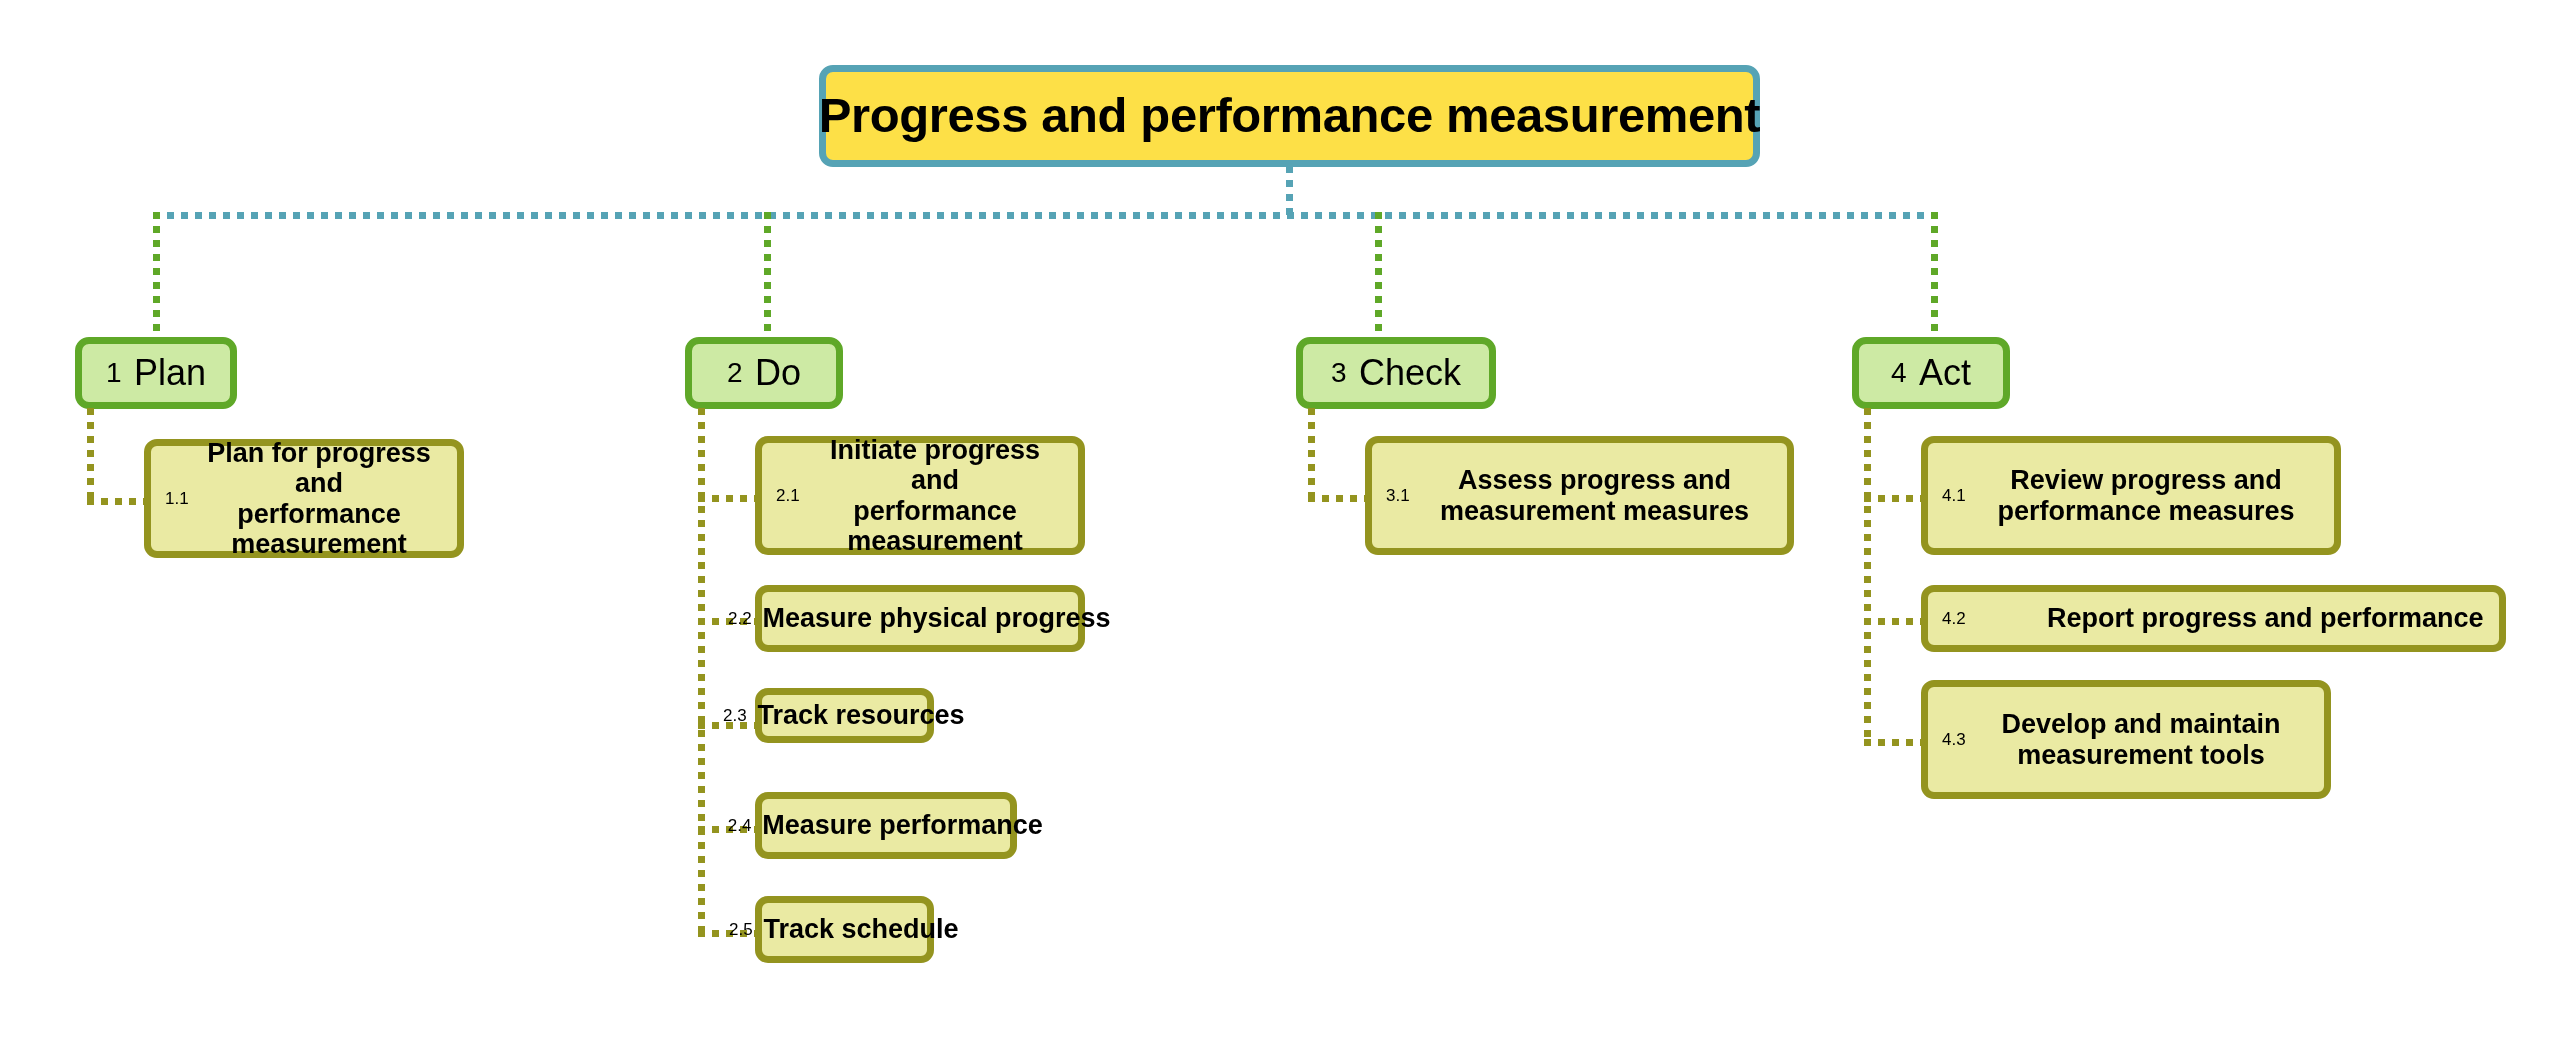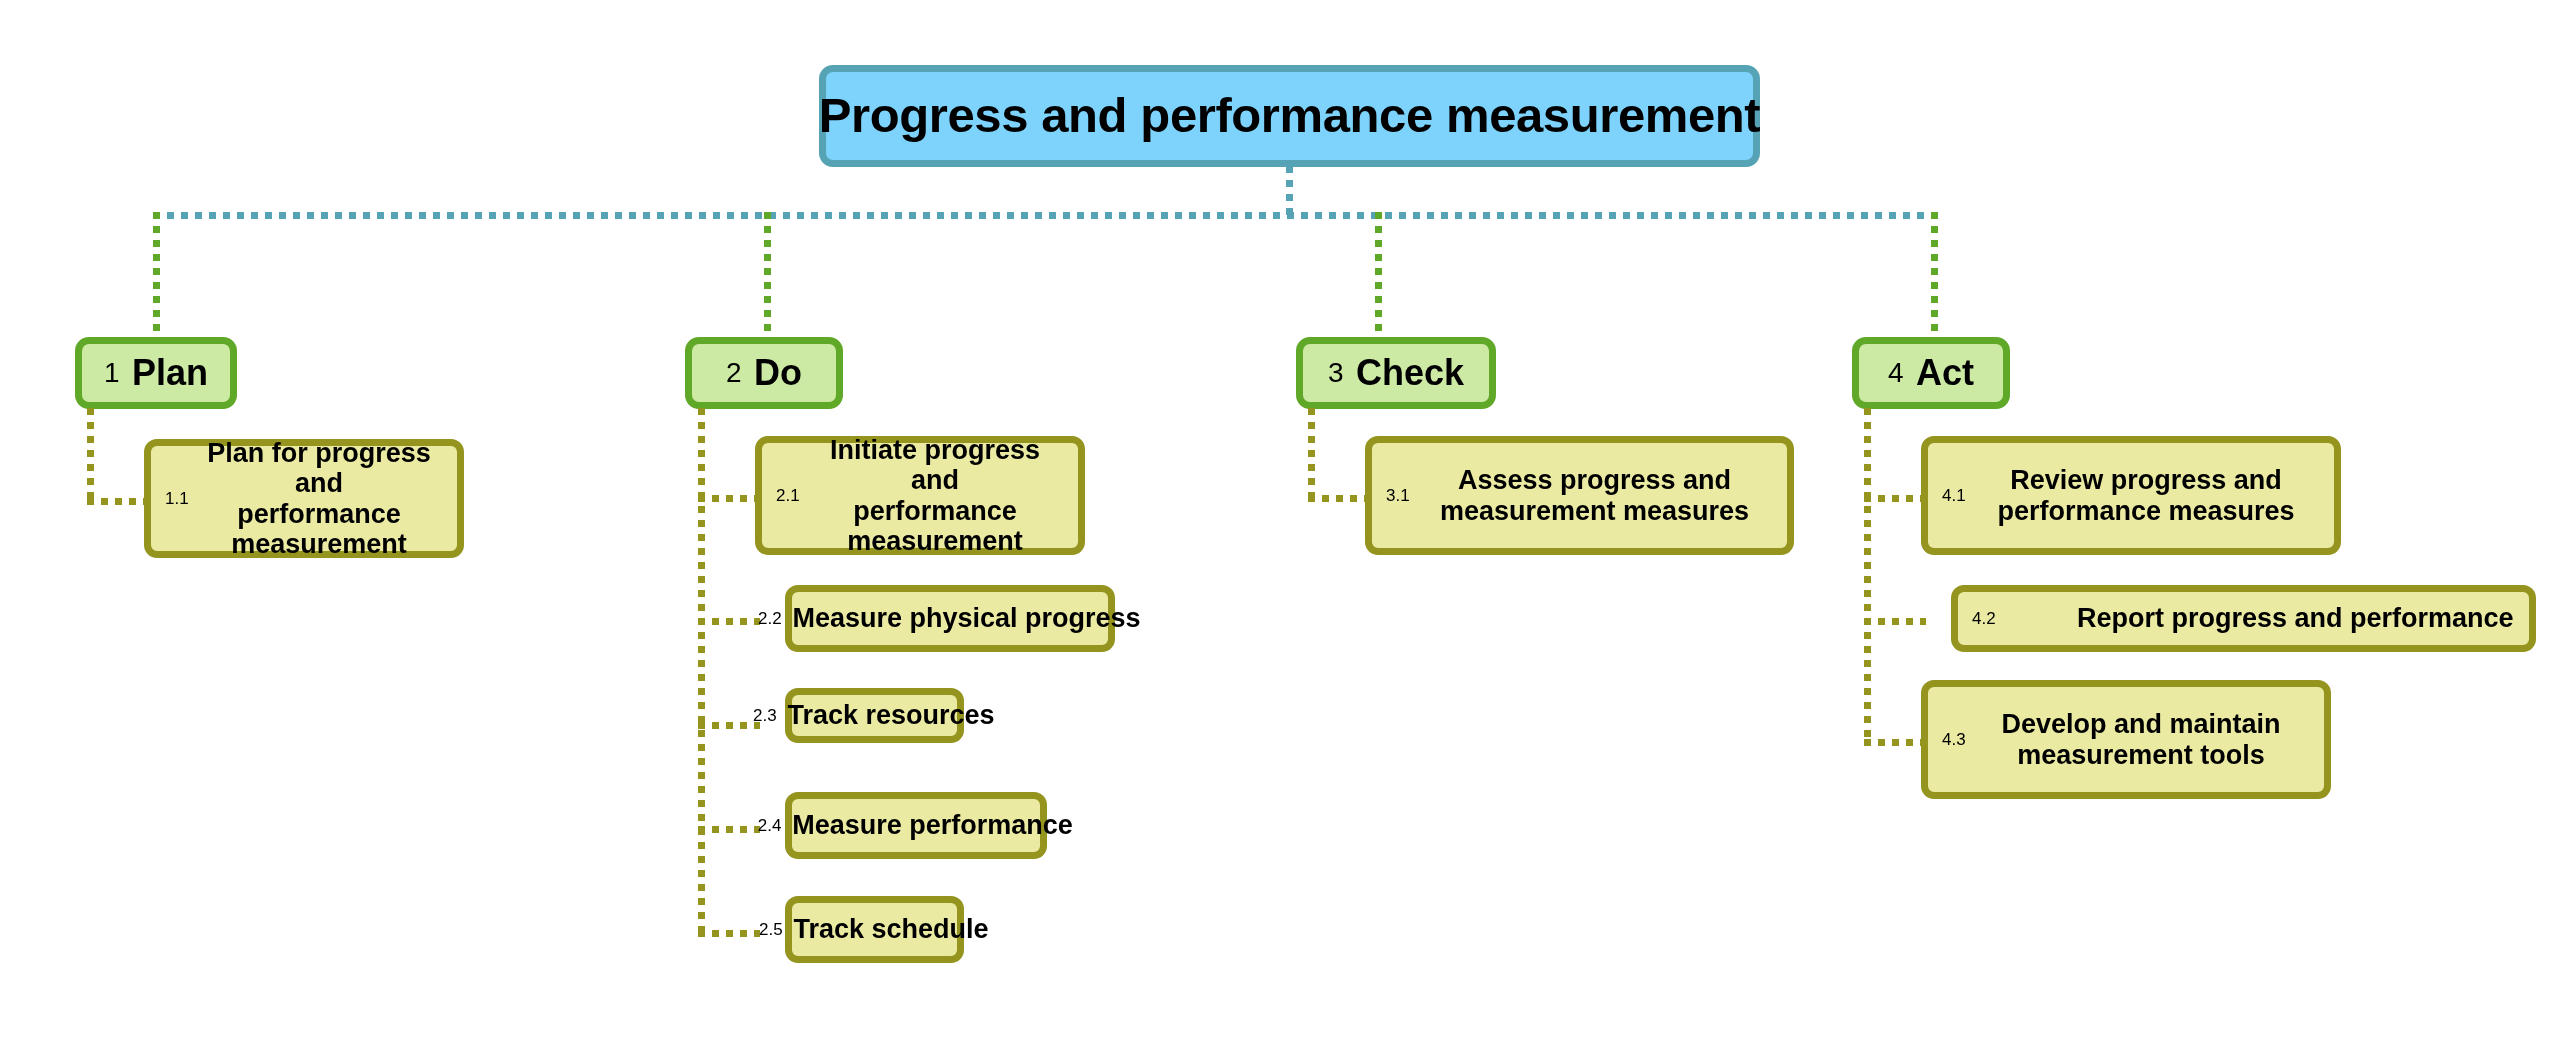--- a/index.html
+++ b/index.html
@@ -4,36 +4,36 @@
 <style>
   html,body{margin:0;padding:0;background:#ffffff;}
   body{font-family:"Liberation Sans",sans-serif;}
   #stage{position:relative;width:2576px;height:1043px;background:#ffffff;overflow:hidden;}
 
   
   .node{position:absolute;box-sizing:border-box;display:flex;align-items:center;
         justify-content:center;text-align:center;color:#000;}
 
   
-  .root{background:#7dd3fc;border:7px solid #56a3b5;border-radius:14px;}
+  .root{background:#fde047;border:7px solid #56a3b5;border-radius:14px;}
   .root .title{font-size:49px;font-weight:bold;letter-spacing:-0.4px;line-height:1.05;
                white-space:nowrap;}
 
   
   .lvl1{background:#cdeaa4;border:7.7px solid #5fa828;border-radius:14px;}
   .lvl1 .num{font-size:28px;font-weight:normal;margin-right:12.3px;line-height:1;}
-  .lvl1 .lbl{font-size:36px;font-weight:bold;white-space:nowrap;line-height:1;}
+  .lvl1 .lbl{font-size:36px;font-weight:normal;white-space:nowrap;line-height:1;}
 
   
   .leaf{background:#eaeaa3;border:7px solid #94941f;border-radius:13px;
         padding:0 12.3px 0 14px;}
   .leaf .num{font-size:17px;font-weight:normal;flex:0 0 auto;line-height:1;}
   .leaf .lbl{font-size:27px;font-weight:bold;line-height:1.12;flex:1 1 auto;
              text-align:center;padding-left:7.7px;padding-right:3.1px;}
-  .leaf.one-line{align-items:center;margin-left:30px;}
+  .leaf.one-line{align-items:center;}
   .leaf.one-line .lbl{white-space:nowrap;text-align:right;padding-left:10.8px;}
   .leaf.two-line .lbl{white-space:pre-line;}
 
   
   .conn{position:absolute;}
   
   .h-teal{height:7px;background-image:repeating-linear-gradient(to right,
            #56a3b5 0 7px, rgba(0,0,0,0) 7px 14px);}
   .v-teal{width:7px;background-image:repeating-linear-gradient(to bottom,
            #56a3b5 0 7px, rgba(0,0,0,0) 7px 14px);}

